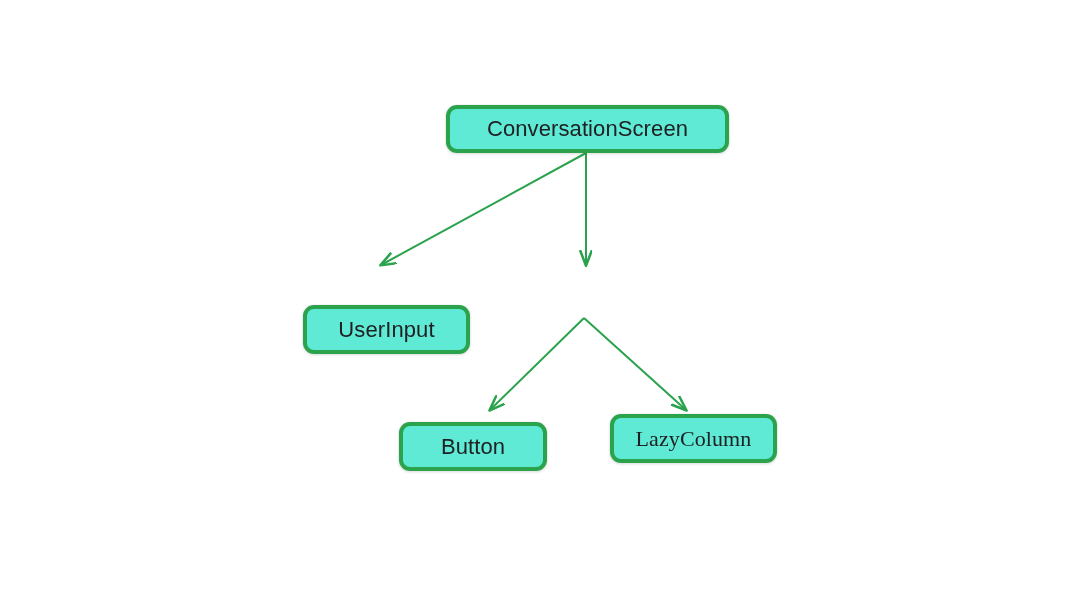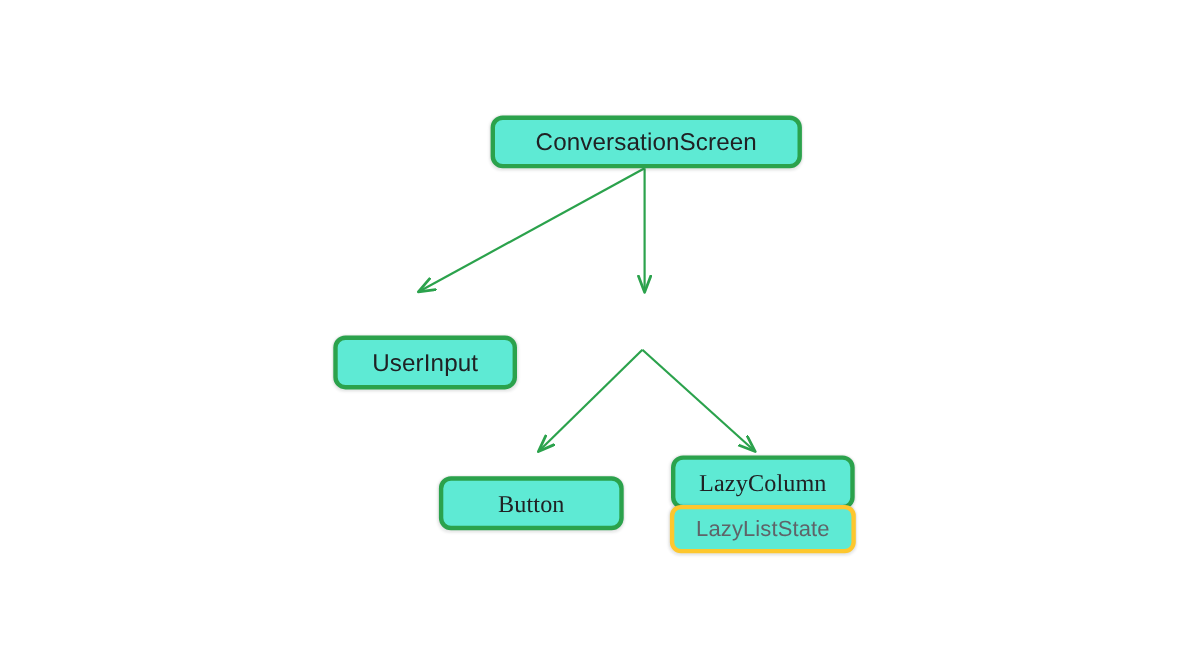--- a/index.html
+++ b/index.html
@@ -87,24 +87,23 @@
 
   #node-messages-list {
     left: 500px;
     top: 269px;
     width: 168px;
     height: 49px;
   }
 
   #node-button {
     left: 399px;
-    top: 433px;
-    width: 168px;
+    top: 422px;
+    width: 148px;
     height: 49px;
-    font-family: Liberation Serif, serif;
   }
 
   
   #node-lazy-column {
     left: 610px;
     top: 414px;
     width: 167px;
     height: 49px;
     z-index: 2;
     font-family: Liberation Serif, serif;
@@ -153,17 +152,14 @@
 
 
   <div class="node node-green" id="node-button">
     <span class="node-label">Button</span>
   </div>
 
   <div class="node node-green" id="node-lazy-column">
     <span class="node-label">LazyColumn</span>
   </div>
 
-  <div class="node node-yellow" id="node-lazy-list-state">
-    <span class="node-label node-label-muted">LazyListState</span>
-  </div>
 
 </div>
 
 </body></html>

